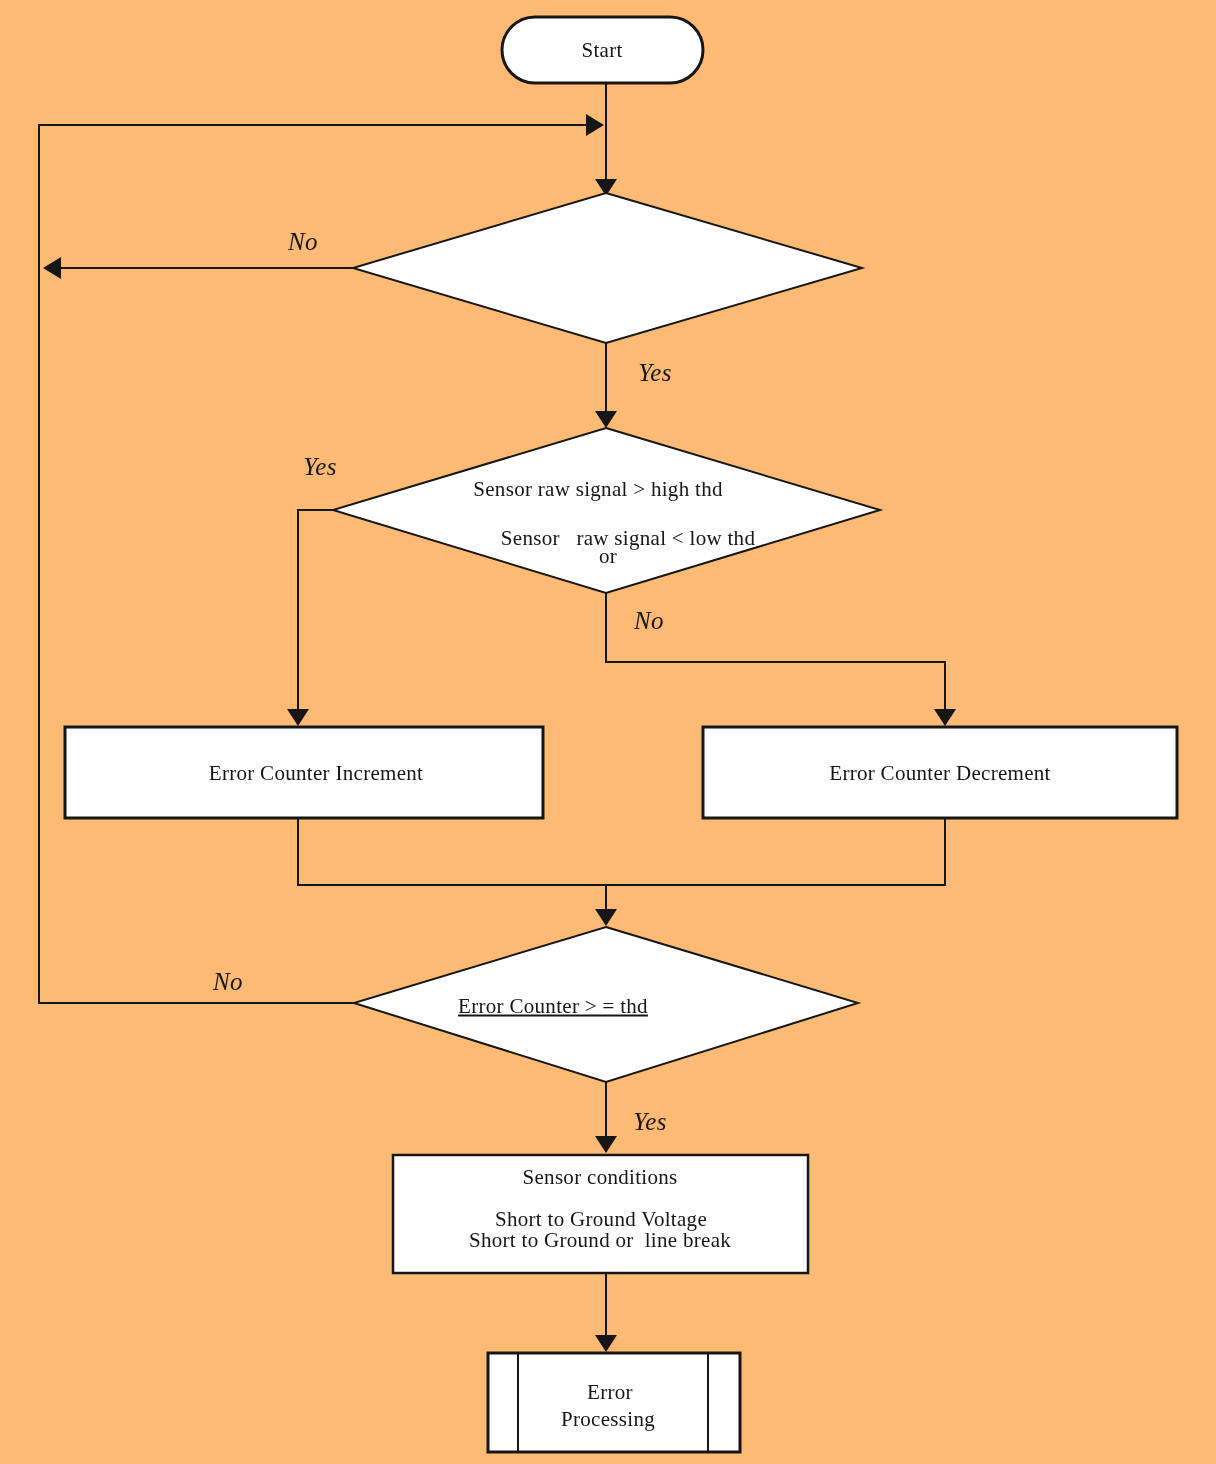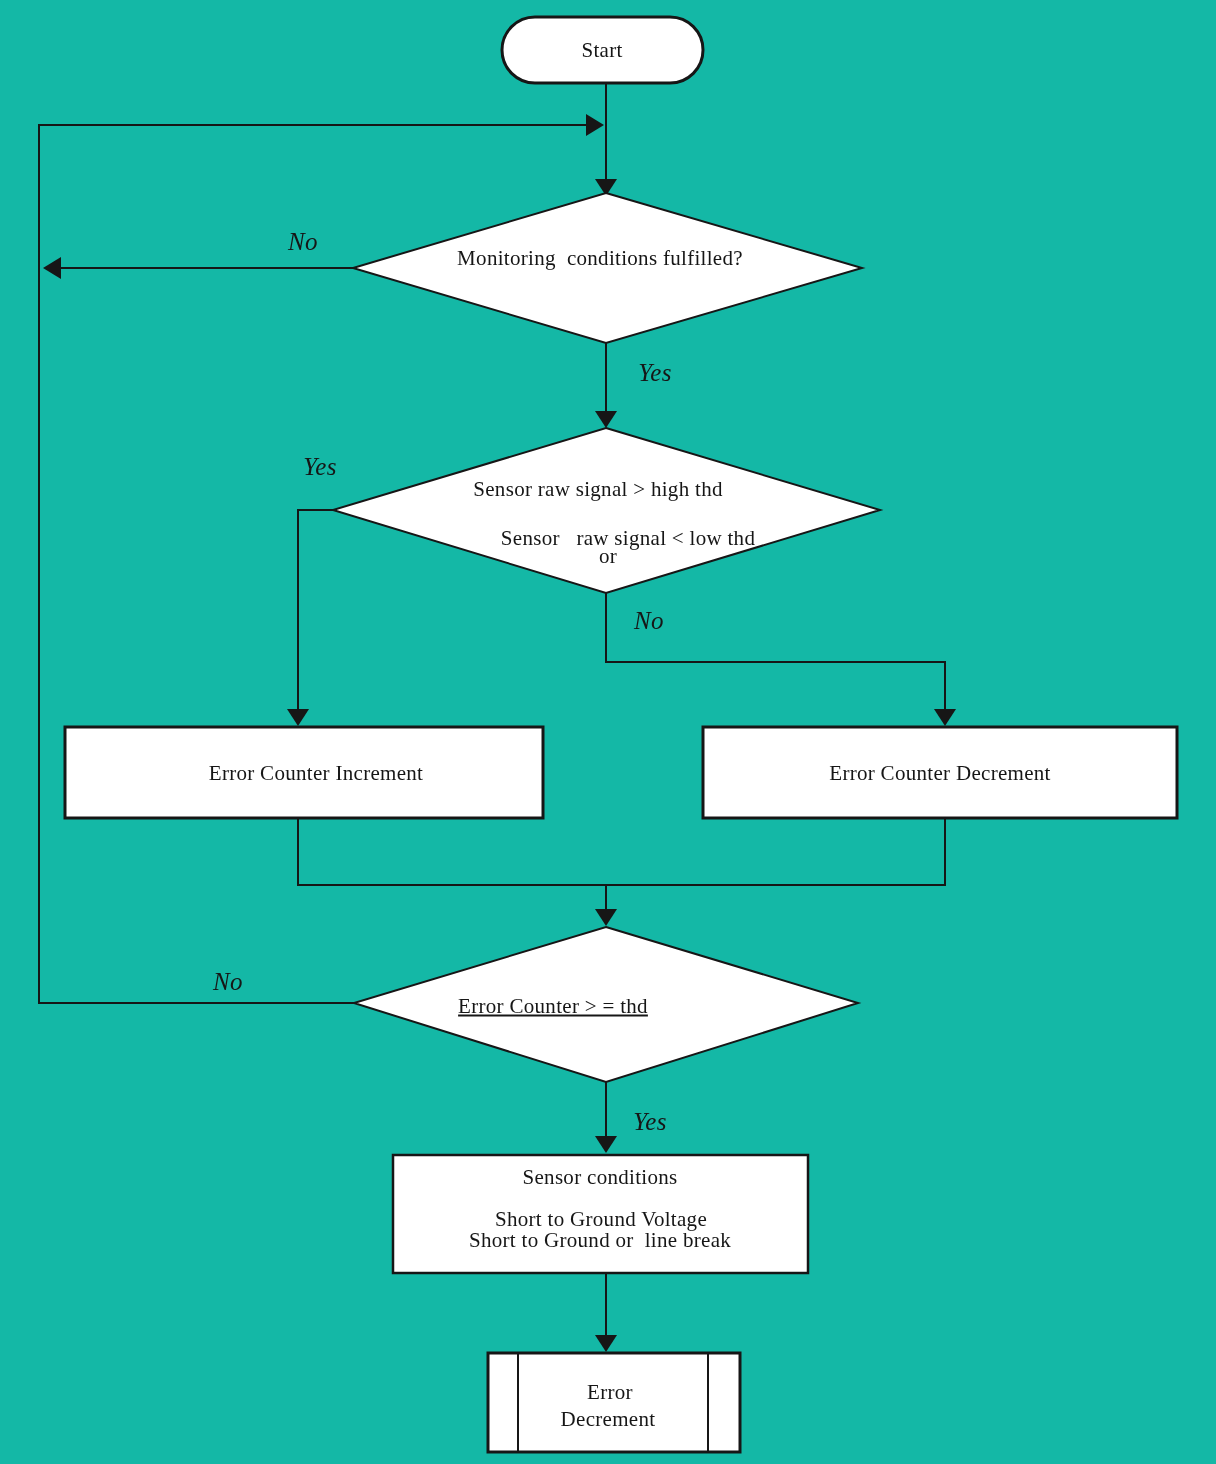--- a/index.html
+++ b/index.html
@@ -1,20 +1,20 @@
 <!DOCTYPE html>
 <html><head>
 <meta charset="utf-8">
 <style>
   html, body { margin: 0; padding: 0; background: #ffffff; }
   #canvas {
     position: relative;
     width: 1216px;
     height: 1464px;
-    background: #14b8a6;
+    background: #fdba74;
     font-family: "Liberation Serif", "DejaVu Serif", serif;
     color: #161616;
     overflow: hidden;
   }
   #shapes { position: absolute; left: 0; top: 0; }
   .lbl {
     position: absolute;
     transform: translate(-50%, -50%);
     white-space: pre;
     font-size: 21px;
@@ -98,21 +98,20 @@
 
     <g>
       <rect x="488" y="1353" width="252" height="99" stroke-width="3"></rect>
       <line x1="518" y1="1354" x2="518" y2="1451" stroke-width="2"></line>
       <line x1="708" y1="1354" x2="708" y2="1451" stroke-width="2"></line>
     </g>
   </svg>
 
   <div class="lbl" style="left:602px; top:50px;">Start</div>
 
-  <div class="lbl" style="left:600px; top:258px;">Monitoring  conditions fulfilled?</div>
 
   <div class="lbl edge-lbl" style="left:303px; top:241px;">No</div>
 
   <div class="lbl edge-lbl" style="left:655px; top:372px;">Yes</div>
 
   <div class="lbl" style="left:598px; top:489px;">Sensor raw signal &gt; high thd</div>
   <div class="lbl" style="left:608px; top:513px;margin-top:43px;">or</div>
   <div class="lbl" style="left:628px; top:538px;">Sensor   raw signal &lt; low thd</div>
 
   <div class="lbl edge-lbl" style="left:320px; top:466px;">Yes</div>
@@ -127,15 +126,15 @@
 
   <div class="lbl edge-lbl" style="left:228px; top:981px;">No</div>
 
   <div class="lbl edge-lbl" style="left:650px; top:1121px;">Yes</div>
 
   <div class="lbl" style="left:600px; top:1177px;">Sensor conditions</div>
   <div class="lbl" style="left:601px; top:1219px;">Short to Ground Voltage</div>
   <div class="lbl" style="left:600px; top:1240px;">Short to Ground or  line break</div>
 
   <div class="lbl" style="left:610px; top:1392px;">Error</div>
-  <div class="lbl" style="left:608px; top:1419px;">Decrement</div>
+  <div class="lbl" style="left:608px; top:1419px;">Processing</div>
 
 </div>
 
 </body></html>

